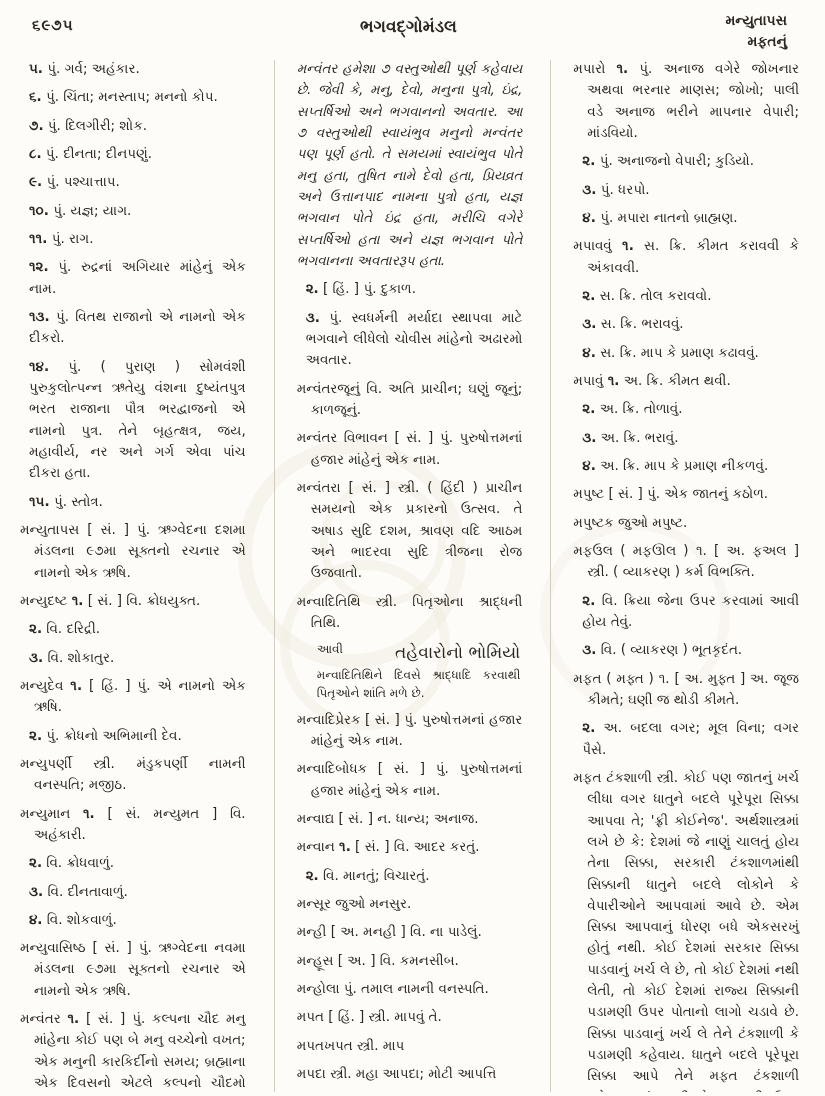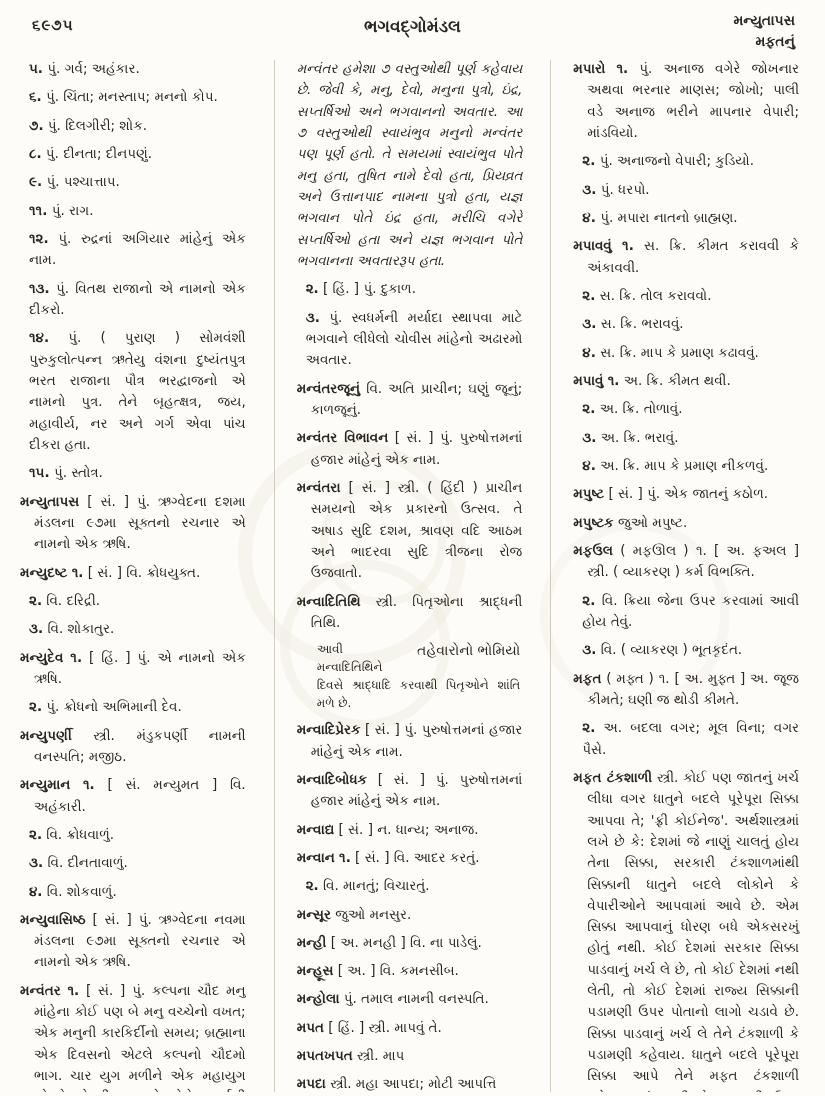--- a/index.html
+++ b/index.html
@@ -5,21 +5,21 @@
   html,body{margin:0;padding:0;}
   body{
     width:825px;height:1096px;
     background:#fdfcf9;
     font-family:"DejaVu Sans",sans-serif;
     color:#2b2620;
     position:relative;
     overflow:hidden;
   }
   .header{
-    position:absolute;top:10px;left:0;right:0;height:50px;padding-left:12px;
+    position:absolute;top:10px;left:0;right:8px;height:50px;padding-left:12px;
   }
   .page-number{
     position:absolute;left:32px;top:6px;
     font-weight:bold;font-size:15px;letter-spacing:1px;
   }
   .page-title{
     position:absolute;left:0;right:0;top:6px;text-align:center;
     font-weight:bold;font-size:17px;
   }
   .guide{
@@ -42,22 +42,22 @@
   .col-divider{
     width:1px;background:#c9c2b4;opacity:.8;margin-top:2px;
   }
   p.para{margin:0 0 7px 0;}
   p.entry{padding-left:14px;text-indent:-14px;}
   p.sense{margin-left:9px;}
   p.cont{margin-left:0;font-style:italic;}
   p.note{
     font-size:12px;line-height:1.5;margin-left:20px;margin-right:2px;
   }
-  .source{float:right;font-size:14px;padding-left:16px;}
-  b[data-name="headword"]{font-weight:bold;}
+  .source{float:right;font-size:17px;padding-left:16px;}
+  b[data-name="headword"]{font-weight:normal;}
   b[data-name="sense-number"]{font-weight:bold;}
   .watermark{position:absolute;pointer-events:none;z-index:0;}
   .wm-circle{
     position:absolute;border-radius:50%;
     border:14px solid #f1ece1;opacity:.55;
   }
   .content{z-index:1;}
   .header{z-index:1;}
 </style>
 </head>
@@ -79,20 +79,21 @@
   </span>
 </div>
 
 <div class="content" data-name="dictionary-page-body">
   <div class="col" data-name="column-1">
       <p class="para sense" data-name="sense-line"><b data-name="sense-number">૫.</b> <span data-name="entry-text">પું. ગર્વ; અહંકાર.</span></p>
       <p class="para sense" data-name="sense-line"><b data-name="sense-number">૬.</b> <span data-name="entry-text">પું. ચિંતા; મનસ્તાપ; મનનો કોપ.</span></p>
       <p class="para sense" data-name="sense-line"><b data-name="sense-number">૭.</b> <span data-name="entry-text">પું. દિલગીરી; શોક.</span></p>
       <p class="para sense" data-name="sense-line"><b data-name="sense-number">૮.</b> <span data-name="entry-text">પું. દીનતા; દીનપણું.</span></p>
       <p class="para sense" data-name="sense-line"><b data-name="sense-number">૯.</b> <span data-name="entry-text">પું. પશ્ચાત્તાપ.</span></p>
+      <p class="para sense" data-name="sense-line"><b data-name="sense-number">૧૦.</b> <span data-name="entry-text">પું. યજ્ઞ; યાગ.</span></p>
       <p class="para sense" data-name="sense-line"><b data-name="sense-number">૧૧.</b> <span data-name="entry-text">પું. રાગ.</span></p>
       <p class="para sense" data-name="sense-line"><b data-name="sense-number">૧૨.</b> <span data-name="entry-text">પું. રુદ્રનાં અગિયાર માંહેનું એક નામ.</span></p>
       <p class="para sense" data-name="sense-line"><b data-name="sense-number">૧૩.</b> <span data-name="entry-text">પું. વિતથ રાજાનો એ નામનો એક દીકરો.</span></p>
       <p class="para sense" data-name="sense-line"><b data-name="sense-number">૧૪.</b> <span data-name="entry-text">પું. ( પુરાણ ) સોમવંશી પુરુકુલોત્પન્ન ઋતેયુ વંશના દુષ્યંતપુત્ર ભરત રાજાના પૌત્ર ભરદ્વાજનો એ નામનો પુત્ર. તેને બૃહત્ક્ષત્ર, જય, મહાવીર્ય, નર અને ગર્ગ એવા પાંચ દીકરા હતા.</span></p>
       <p class="para sense" data-name="sense-line"><b data-name="sense-number">૧૫.</b> <span data-name="entry-text">પું. સ્તોત્ર.</span></p>
       <p class="para entry" data-name="dictionary-entry"><b data-name="headword">મન્યુતાપસ</b> <span data-name="entry-text">[ સં. ] પું. ઋગ્વેદના દશમા મંડલના ૯૭મા સૂક્તનો રચનાર એ નામનો એક ઋષિ.</span></p>
       <p class="para entry" data-name="dictionary-entry"><b data-name="headword">મન્યુદષ્ટ</b> <b data-name="sense-number">૧.</b> <span data-name="entry-text">[ સં. ] વિ. ક્રોધયુક્ત.</span></p>
       <p class="para sense" data-name="sense-line"><b data-name="sense-number">૨.</b> <span data-name="entry-text">વિ. દરિદ્રી.</span></p>
       <p class="para sense" data-name="sense-line"><b data-name="sense-number">૩.</b> <span data-name="entry-text">વિ. શોકાતુર.</span></p>
       <p class="para entry" data-name="dictionary-entry"><b data-name="headword">મન્યુદેવ</b> <b data-name="sense-number">૧.</b> <span data-name="entry-text">[ હિં. ] પું. એ નામનો એક ઋષિ.</span></p>

